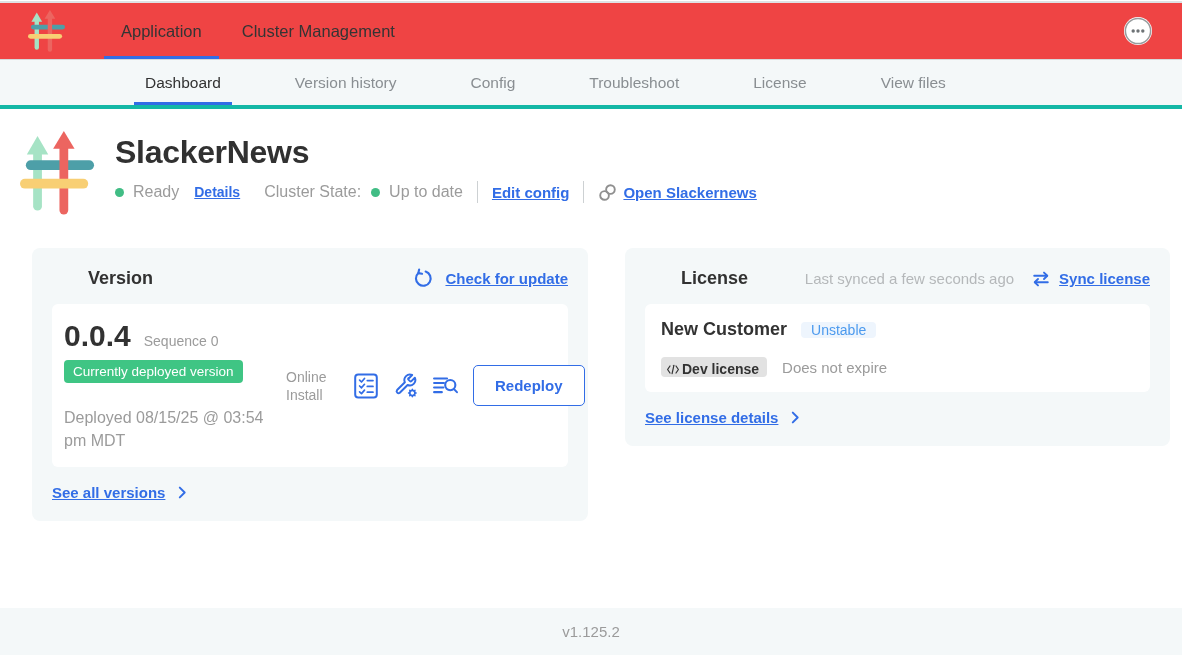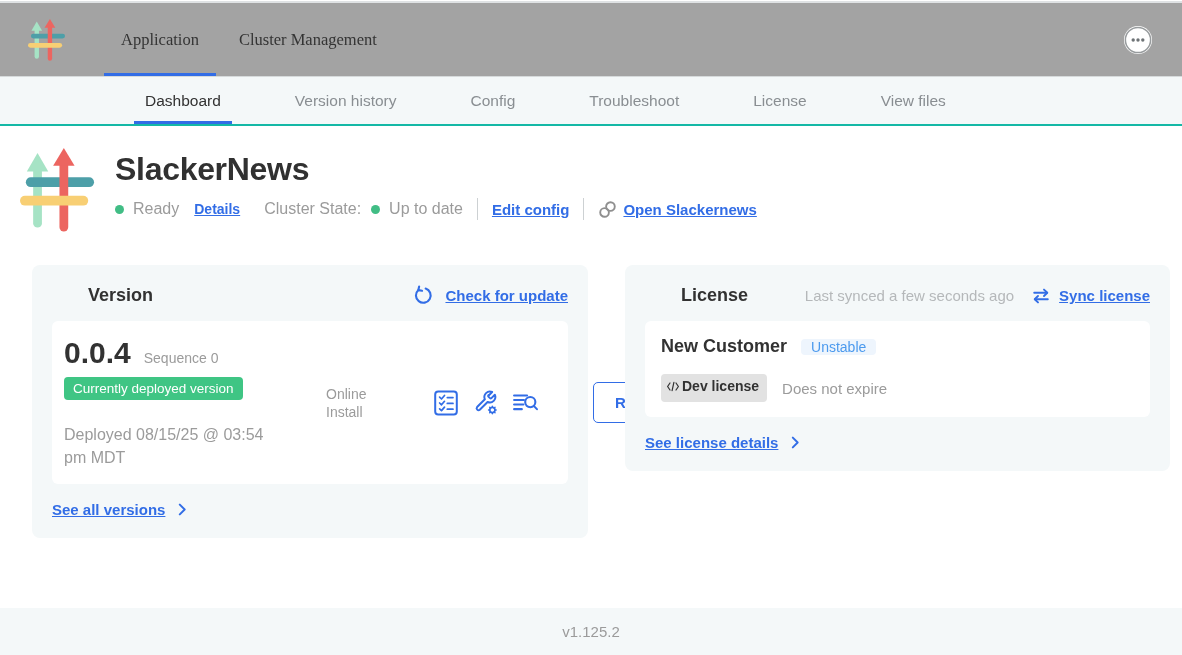--- a/index.html
+++ b/index.html
@@ -10,28 +10,27 @@
     color: #323232;
     position: relative;
     overflow: hidden;
   }
 
   
   .top-line { height: 3px; background: #ffffff; border-bottom: 2px solid #dfe2e4; }
 
   
   .app-header {
-    height: 74px;
+    height: 57px;
     border-bottom: 1px solid #d6dadb;
     display: flex;
     align-items: center;
     padding: 0 30px 0 28px;
-    background: #a3a3a3;
+    background: #ef4444;
     position: relative;
-    font-family: Liberation Serif, serif;
   }
   .logo-sm svg { width: 38px; height: 42px; display: block; }
   .primary-tabs { display: flex; height: 100%; margin-left: 38px; }
   .ptab {
     display: flex; align-items: center;
     padding: 0 17px;
     font-size: 16.5px;
     color: #343434;
     cursor: pointer;
     position: relative;
@@ -47,21 +46,21 @@
     border-radius: 50%;
     display: flex; align-items: center; justify-content: center;
     cursor: pointer;
     background: #fff;
   }
 
   
   .subnav {
     height: 49px;
     background: #f4f8f9;
-    border-bottom: 2px solid #14b8a6;
+    border-bottom: 4px solid #14b8a6;
     display: flex;
     align-items: stretch;
     padding-left: 134px;
   }
   .stab {
     display: flex; align-items: center;
     padding: 0 11px;
     margin-right: 52px;
     font-size: 15.5px;
     color: #898e92;
@@ -111,21 +110,20 @@
   .card-title { font-size: 18px; font-weight: 700; color: #323232; }
   .head-right { margin-left: auto; display: flex; align-items: center; gap: 12px; }
   .small-link { font-size: 15px; }
   .last-synced { font-size: 15px; color: #b5b8ba; margin-right: 5px; }
 
   .inner-card {
     background: #ffffff;
     border-radius: 6px;
     margin-top: 15px;
     padding: 15px 16px 15px 12px;
-    gap: 40px;
   }
   .version .inner-card { display: flex; align-items: center; padding: 15px 14px 15px 12px; }
   .v-left { width: 222px; flex: none; }
   .v-top { display: flex; align-items: baseline; gap: 13px; }
   .v-num { font-size: 30px; font-weight: 700; color: #323232; }
   .v-seq { font-size: 14px; color: #9b9b9b; }
   .deployed-badge {
     display: inline-block;
     background: #3fc584; color: #ffffff;
     font-size: 13.5px; font-weight: 500;
@@ -153,21 +151,21 @@
   .l-row1 { display: flex; align-items: center; gap: 14px; padding-left: 4px; }
   .customer { font-size: 18px; font-weight: 700; color: #323232; }
   .channel-badge {
     background: #eef5fd; color: #4c9aee;
     font-size: 14px; padding: 0 10px; border-radius: 4px;
   }
   .l-row2 { display: flex; align-items: center; gap: 15px; margin-top: 17px; padding-left: 4px; }
   .type-tag {
     background: #e2e2e2; color: #323232;
     font-size: 14px; font-weight: 700;
-    padding: 4px 8px 8px 5px; border-radius: 4px;
+    padding: 4px 8px 0 5px; border-radius: 4px;
     display: flex; align-items: center; gap: 2px;
   }
   .expiry { font-size: 15px; color: #9b9b9b; }
 
   
   .footer {
     position: absolute; left: 0; right: 0; bottom: 0;
     height: 47px;
     background: #f4f8f9;
     display: flex; align-items: center; justify-content: center;

